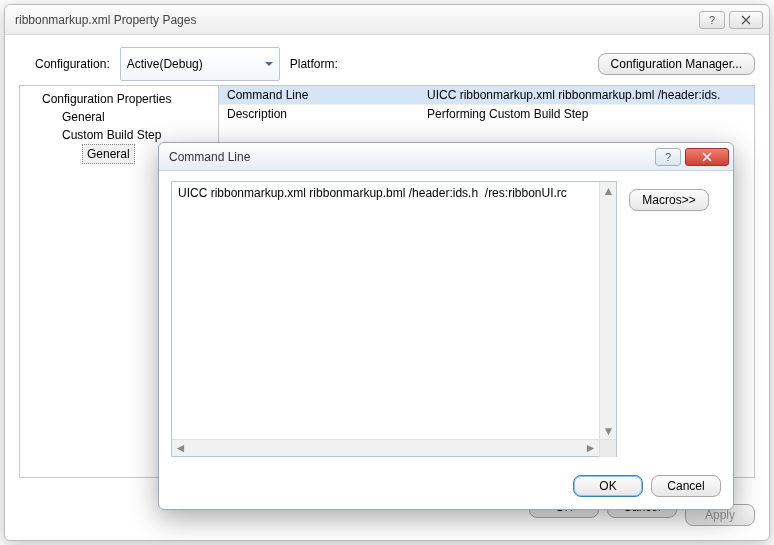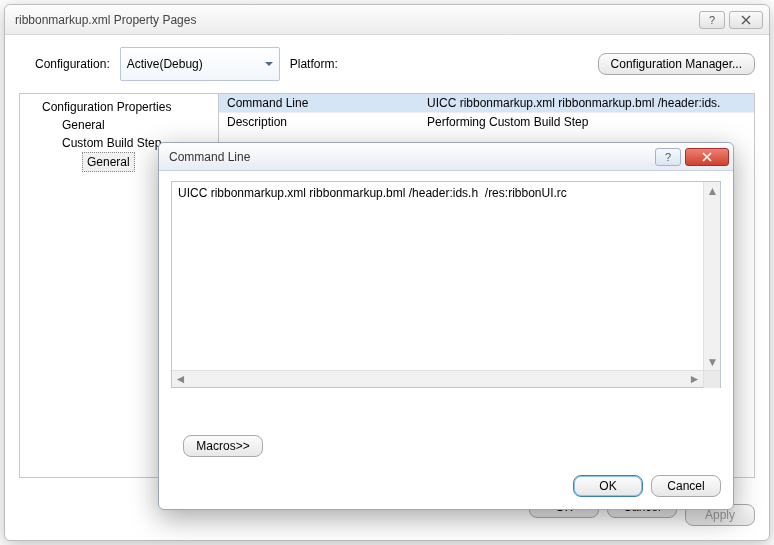--- a/index.html
+++ b/index.html
@@ -46,21 +46,21 @@
     display: flex; align-items: center; justify-content: center;
     font-size: 11px; color: #555;
   }
   .titlebar-btn.close { width: 34px; }
 
   
   .config-row {
     display: flex;
     align-items: center;
     gap: 10px;
-    padding: 12px 14px 12px 30px;
+    padding: 12px 14px 4px 30px;
   }
   .config-row label { color: #000; }
   .combo {
     height: 34px;
     border: 1px solid #b8c6d8;
     background: linear-gradient(#fff,#f2f6fb);
     display: flex; align-items: center;
     padding: 0 20px 0 6px;
     position: relative;
     min-width: 140px;
@@ -164,21 +164,21 @@
     border: 1px solid #a6b4c6;
     border-radius: 3px;
     background: linear-gradient(#f6f9fd,#dbe5f1);
     display: flex; align-items: center; justify-content: center;
     color: #556;
     font-size: 11px;
   }
   .inner-body {
     flex: 1;
     padding: 10px 12px 8px 12px;
-    display: flex; flex-direction: column; gap: 47px;
+    display: flex; flex-direction: row;
   }
   .textarea-wrap {
     flex: 1;
     border: 1px solid #b8c6d8;
     background: #fff;
     position: relative;
     display: flex;
     flex-direction: column;
   }
   .textarea {
@@ -210,21 +210,21 @@
     display:flex; justify-content:flex-end; gap:8px;
     padding: 10px 12px 12px 12px;
   }
   .btn.primary {
     border-color:#3c7fb1;
     box-shadow: 0 0 0 1px #8fc3e8 inset;
   }
   .macros-row {
     display:flex; justify-content:flex-start;
     padding: 0 12px;
-    margin-top:0;
+    margin-top:8px;
   }
 </style>
 </head>
 <body>
 
 <div class="window">
   <div class="titlebar">
     <span class="title">ribbonmarkup.xml Property Pages</span>
     <div class="titlebar-btn">?</div>
     <div class="titlebar-btn close">

